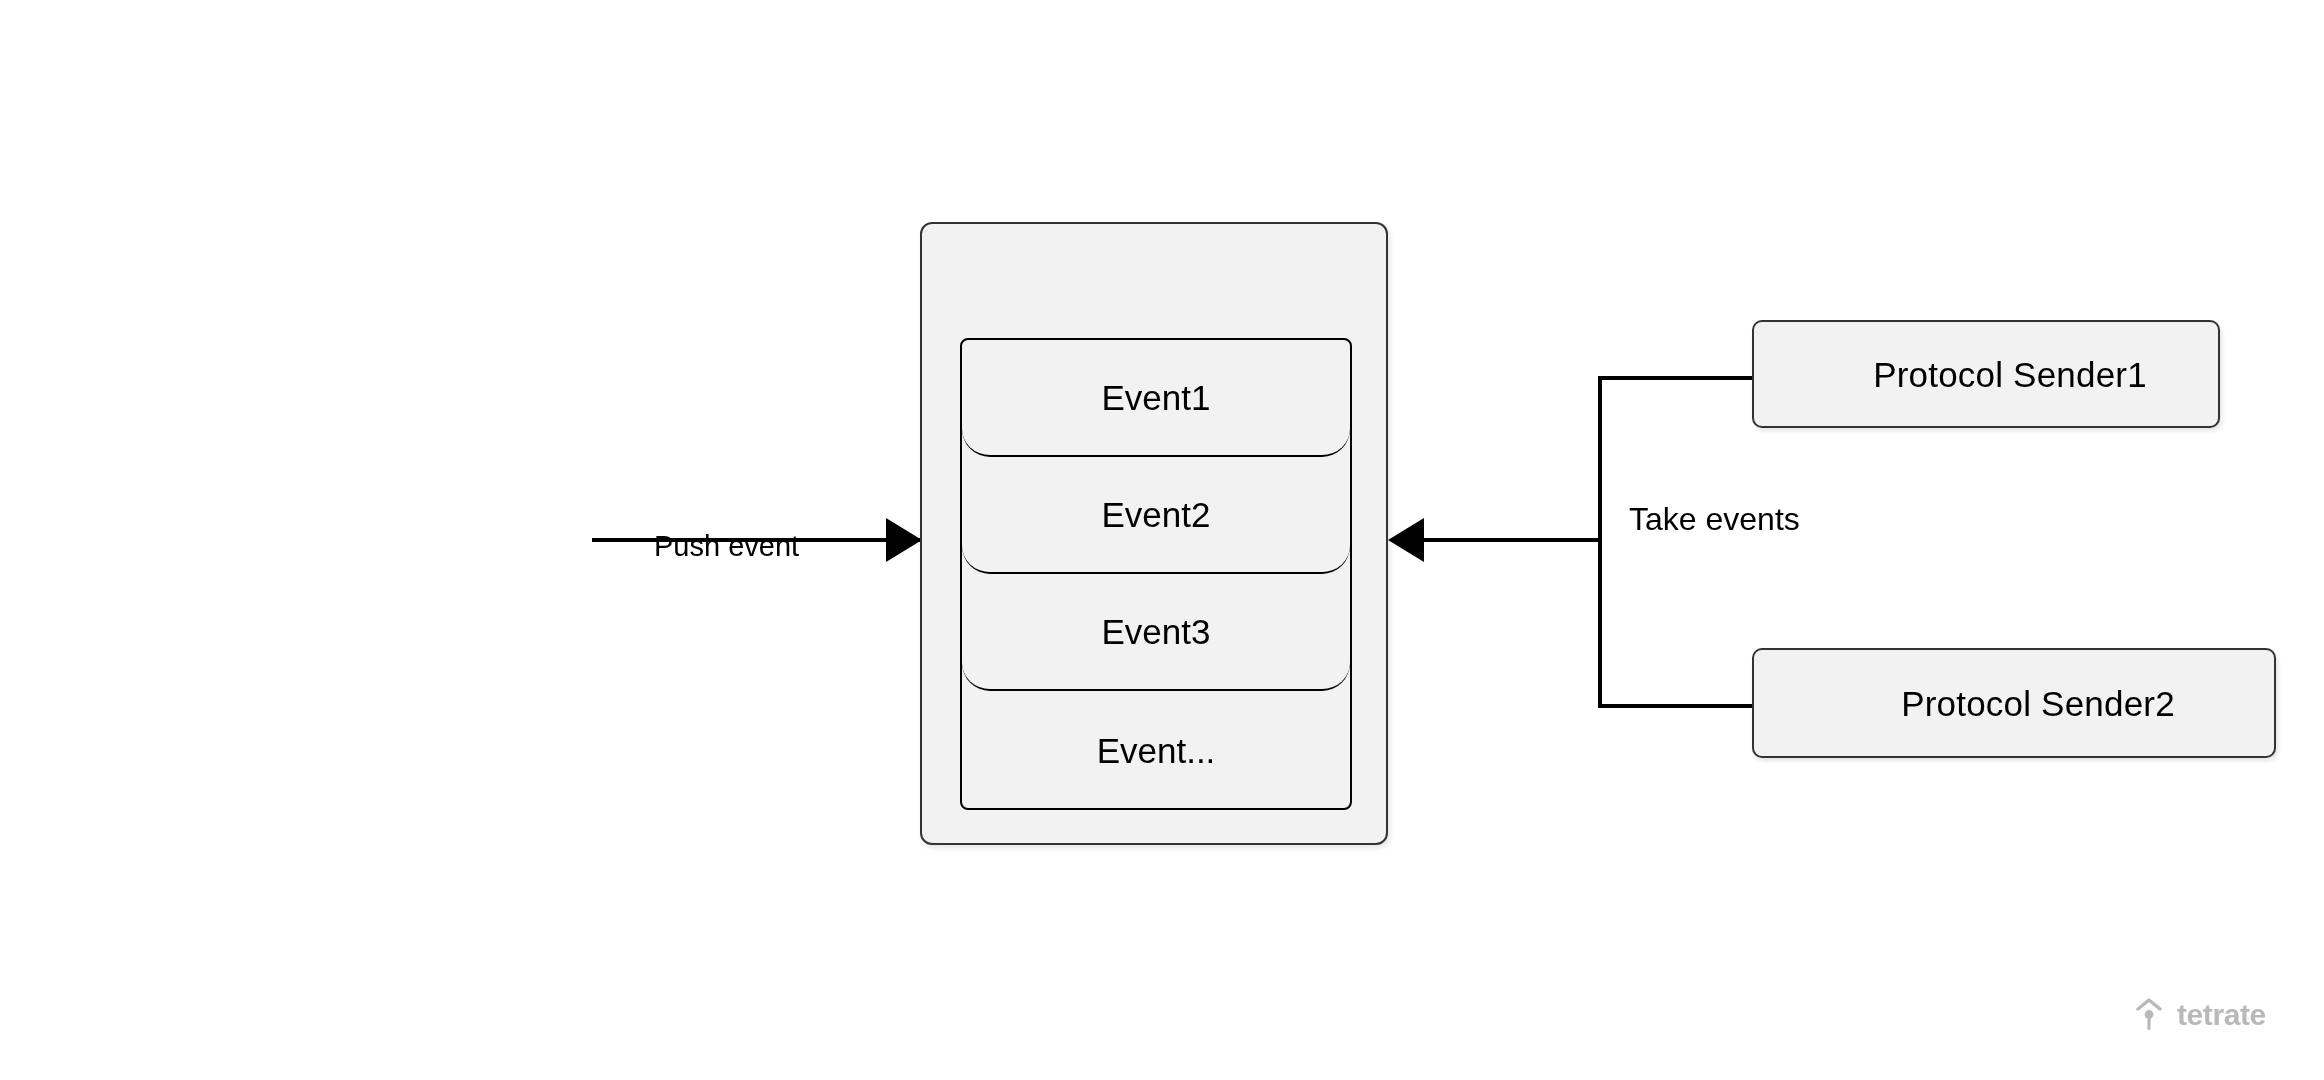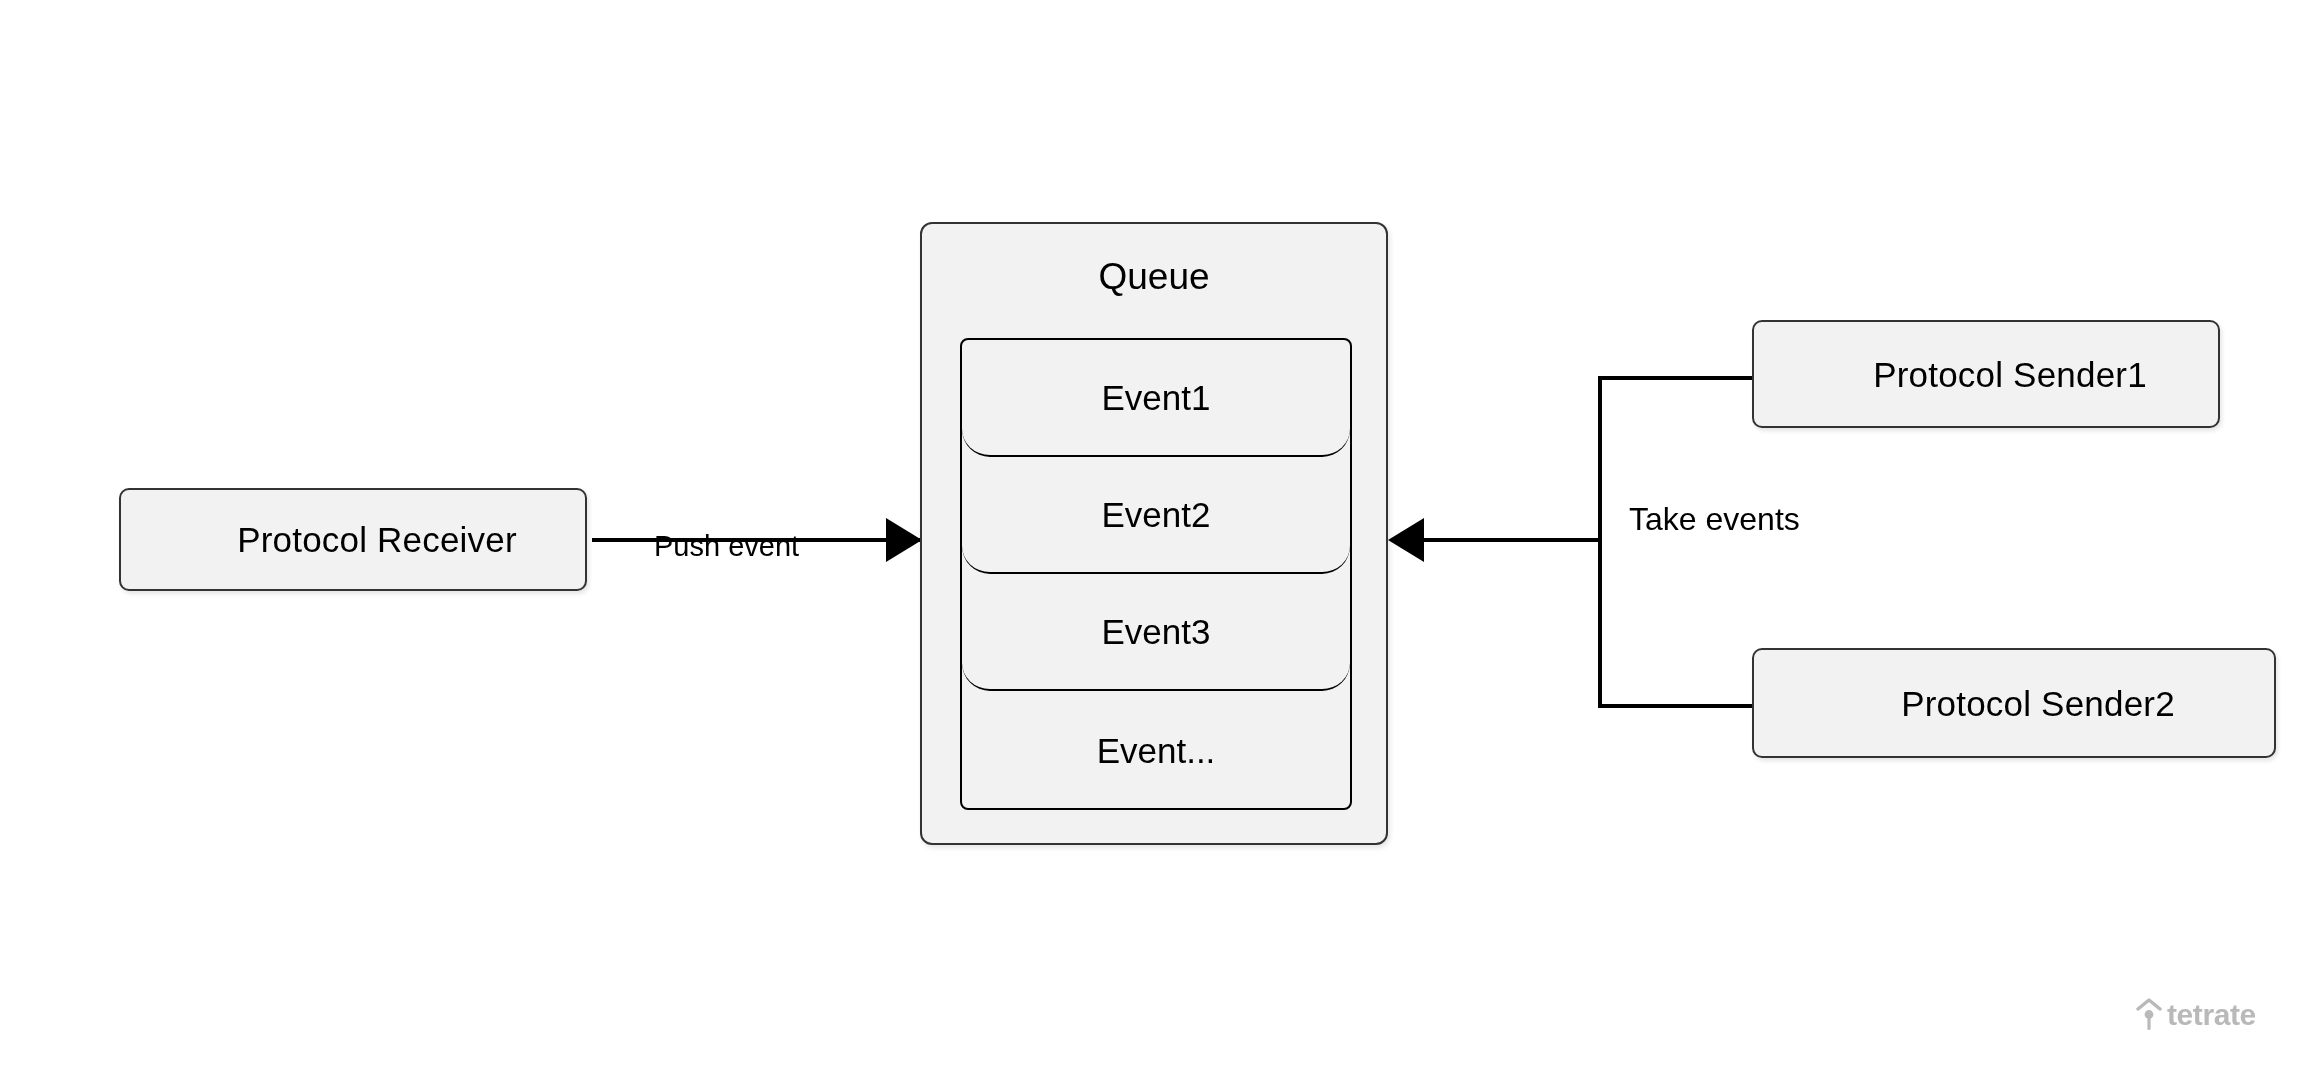--- a/index.html
+++ b/index.html
@@ -206,49 +206,45 @@
     font-size: 32px;
   }
 
   
   #watermark {
     position: absolute;
     left: 2136px;
     top: 998px;
     display: flex;
     align-items: center;
-    gap: 5px;
+    gap: 15px;
     opacity: 1;
   }
   #watermark-mark {
     display: block;
   }
   #watermark-text {
     font-size: 30px;
     font-weight: 700;
     color: #b9b9b9;
     letter-spacing: -0.4px;
     line-height: 1;
   }
 </style>
 </head>
 <body>
 
 <div id="canvas">
 
-  <div class="node" id="receiver-node">
-    <span class="node-label">Protocol Receiver</span>
-  </div>
 
   <div class="line-h" id="push-line"></div>
   <div id="push-arrowhead"></div>
   <div class="edge-label" id="push-event-label">Push event</div>
 
   <div id="queue-container">
-    <div id="queue-title">Queue</div>
 
     <div id="event-list">
       <div class="event-row">
         <span class="event-row-label">Event1</span>
       </div>
       <div class="event-row">
         <span class="event-row-label">Event2</span>
       </div>
       <div class="event-row">
         <span class="event-row-label">Event3</span>

